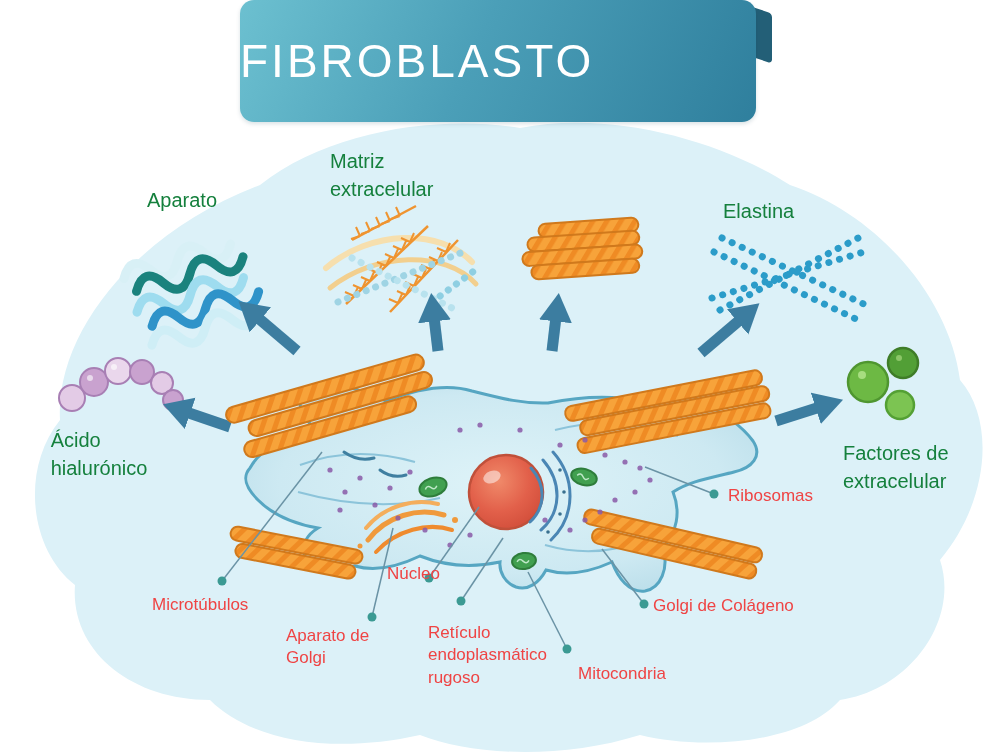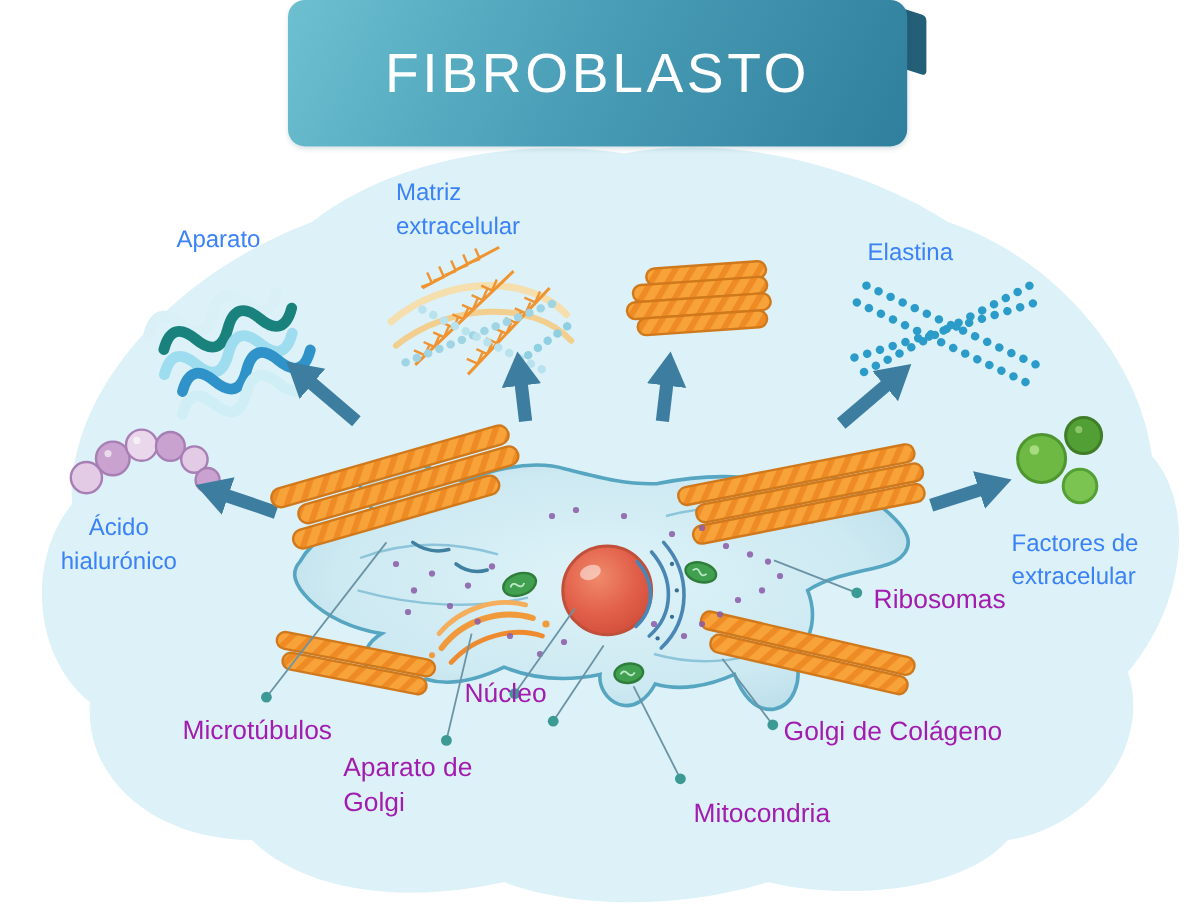--- a/index.html
+++ b/index.html
@@ -4,27 +4,27 @@
 <style>
   html,body{margin:0;padding:0;background:#ffffff;}
   #stage{position:relative;width:1000px;height:754px;background:#ffffff;overflow:hidden;
          font-family:"Liberation Sans",sans-serif;}
   #art{position:absolute;left:0;top:0;}
   .banner-wrap{position:absolute;left:240px;top:0;width:516px;height:122px;}
   .banner-fold{position:absolute;right:-16px;top:6px;width:46px;height:50px;background:#235f77;
                transform:skewY(18deg);border-radius:4px;}
   .banner{position:absolute;inset:0;border-radius:14px;
           background:linear-gradient(115deg,#6cc0d0 0%,#4b9fb8 45%,#2f7f9d 100%);
-          display:flex;align-items:center;justify-content:center;
+          display:flex;align-items:center;
           box-shadow:0 2px 4px rgba(0,60,80,.15);}
   .banner .title{color:#ffffff;font-size:46px;letter-spacing:3px;font-weight:400;}
   .lbl{position:absolute;white-space:pre-line;}
-  .ext-label{color:#3b82f6;font-size:20px;line-height:1.4;font-weight:500;}
-  .org-label{color:#a21caf;font-size:22px;line-height:1.32;font-weight:500;}
-  .centered{transform:translateX(-50%);text-align:center;}
+  .ext-label{color:#15803d;font-size:20px;line-height:1.4;font-weight:500;}
+  .org-label{color:#ef4444;font-size:17px;line-height:1.32;font-weight:500;}
+  .centered{transform:translateX(-50%);}
 </style>
 </head>
 <body>
 
 <div id="stage">
 
   <svg id="art" width="1000" height="754" viewBox="0 0 1000 754">
     <defs>
       <radialGradient id="cellGrad" cx="50%" cy="48%" r="62%">
         <stop offset="0%" stop-color="#def3f8"></stop>
@@ -264,17 +264,20 @@
   <div class="lbl ext-label" style="left:723px;top:197px">Elastina</div>
   <div class="lbl ext-label centered" style="left:99px;top:426px">Ácido
 hialurónico</div>
   <div class="lbl ext-label" style="left:843px;top:439px">Factores de
 extracelular</div>
 
   <div class="lbl org-label" style="left:152px;top:594px">Microtúbulos</div>
   <div class="lbl org-label" style="left:286px;top:625px">Aparato de
 Golgi</div>
   <div class="lbl org-label" style="left:387px;top:563px">Núcleo</div>
+  <div class="lbl org-label" style="left:428px;top:622px">Retículo
+endoplasmático
+rugoso</div>
   <div class="lbl org-label" style="left:578px;top:663px">Mitocondria</div>
   <div class="lbl org-label" style="left:728px;top:485px">Ribosomas</div>
   <div class="lbl org-label" style="left:653px;top:595px">Golgi de Colágeno</div>
 
 </div>
 
 </body></html>

